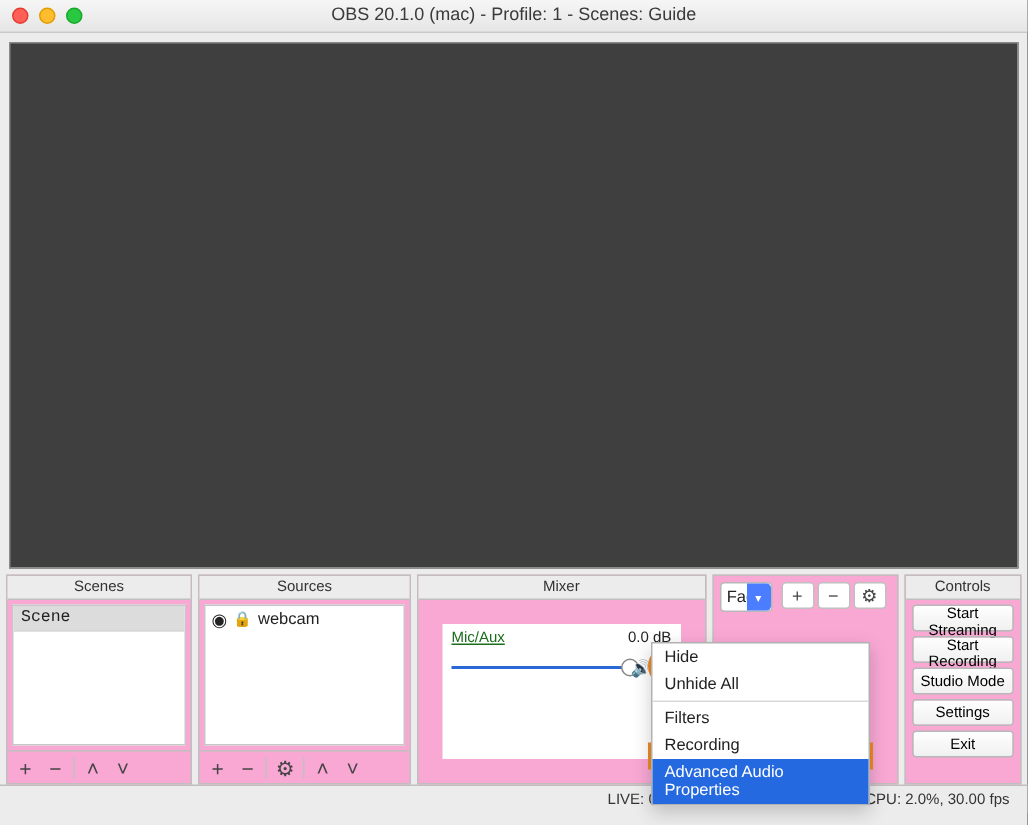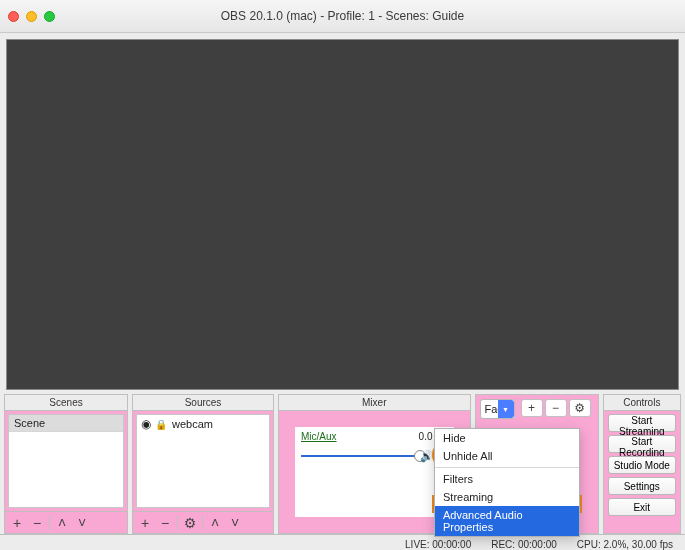--- a/index.html
+++ b/index.html
@@ -1,38 +1,38 @@
 <!DOCTYPE html>
 <html><head>
 <meta charset="utf-8">
 <style>
   * { box-sizing: border-box; margin: 0; padding: 0; font-family: -apple-system, "Helvetica Neue", Arial, sans-serif; }
   body { width: 685px; height: 550px; background: #ececec; font-size: 11px; color: #222; overflow: hidden; }
-  .titlebar { height: 22px; background: linear-gradient(#f6f6f6,#e6e6e6); border-bottom: 1px solid #c9c9c9; display: flex; align-items: center; padding: 16px 8px; position: relative; }
+  .titlebar { height: 22px; background: linear-gradient(#f6f6f6,#e6e6e6); border-bottom: 1px solid #c9c9c9; display: flex; align-items: flex-end; padding: 5px 8px; position: relative; }
   .traffic { display: flex; gap: 7px; align-items: center; }
   .tl-btn { width: 11px; height: 11px; border-radius: 50%; }
   .tl-close { background: #ff5f57; border: 0.5px solid #e33e32; }
   .tl-min { background: #ffbd2e; border: 0.5px solid #e09e00; }
   .tl-max { background: #28c940; border: 0.5px solid #17a82a; }
   .title { position: absolute; left: 0; right: 0; text-align: center; font-size: 12px; color: #3a3a3a; pointer-events: none; }
   .preview { margin: 6px 6px 4px 6px; height: 351px; background: #3f3f3f; border: 1px solid #8a8a8a; }
   .panels { display: flex; gap: 4px; padding: 0 4px; height: 140px; }
   .panel { background: #f9a8d4; border: 1px solid #bfbfbf; display: flex; flex-direction: column; position: relative; }
   .panel-header { text-align: center; font-size: 10px; padding: 2px 0 2px 0; border-bottom: 1px solid #bfbfbf; color: #333; background: #ececec; }
   .panel-body { flex: 1; background: #fff; margin: 3px; border: 1px solid #c7c7c7; overflow: hidden; position: relative; }
   .panel-footer { height: 22px; border-top: 1px solid #bfbfbf; display: flex; align-items: center; padding: 0 2px; gap: 0; }
   .icon-btn { width: 20px; height: 18px; display: inline-flex; align-items: center; justify-content: center; font-size: 14px; color: #444; background: transparent; border: none; cursor: pointer; }
   .sep { width: 1px; height: 14px; background: #c0c0c0; margin: 0 2px; }
   .p-scenes { width: 125px; }
   .p-sources { width: 143px; }
   .p-mixer { width: 194px; }
   .p-trans { width: 125px; }
   .p-controls { width: 79px; }
   .list-item { padding: 2px 5px; font-size: 11px; background: #e6e6e6; border-bottom: 1px solid #d6d6d6; }
-  .list-item.sel { background: #dcdcdc; }
+  .list-item.sel { background: #dcdcdc; font-family: Liberation Mono, monospace; }
   .src-row { display: flex; align-items: center; gap: 4px; padding: 2px 4px; font-size: 11px; }
   .eye-icon { font-size: 12px; }
   .lock-icon { font-size: 10px; color: #777; }
   .mixer-ch { padding: 4px 6px; position: relative; }
   .mixer-row1 { display: flex; justify-content: space-between; font-size: 10px; }
   .mixer-name { color: #1b6e1b; text-decoration: underline; }
   .mixer-slider { position: relative; height: 16px; display: flex; align-items: center; margin-top: 6px; }
   .mixer-track { position: absolute; left: 0; right: 28px; height: 2px; background: #2a68d8; top: 7px; }
   .mixer-handle { position: absolute; right: 28px; margin-right: -6px; width: 12px; height: 12px; border-radius: 50%; background: #fff; border: 1px solid #888; top: 2px; }
   .mixer-speak { position: absolute; right: 13px; top: 2px; font-size: 11px; color: #333; }
@@ -146,21 +146,21 @@
     </div>
   </div>
 
 </div>
 
 <div class="context-menu" style="left:434px; top:428px;">
   <div class="menu-item">Hide</div>
   <div class="menu-item">Unhide All</div>
   <div class="menu-sep"></div>
   <div class="menu-item">Filters</div>
-  <div class="menu-item">Streaming</div>
+  <div class="menu-item">Recording</div>
   <div class="menu-item highlighted">Advanced Audio Properties</div>
 </div>
 <div class="hl-box" style="left:432px; top:495px; width:150px; height:18px;"></div>
 
 <div class="statusbar">
   <span>LIVE: 00:00:00</span>
   <span>REC: 00:00:00</span>
   <span>CPU: 2.0%, 30.00 fps</span>
 </div>
 

